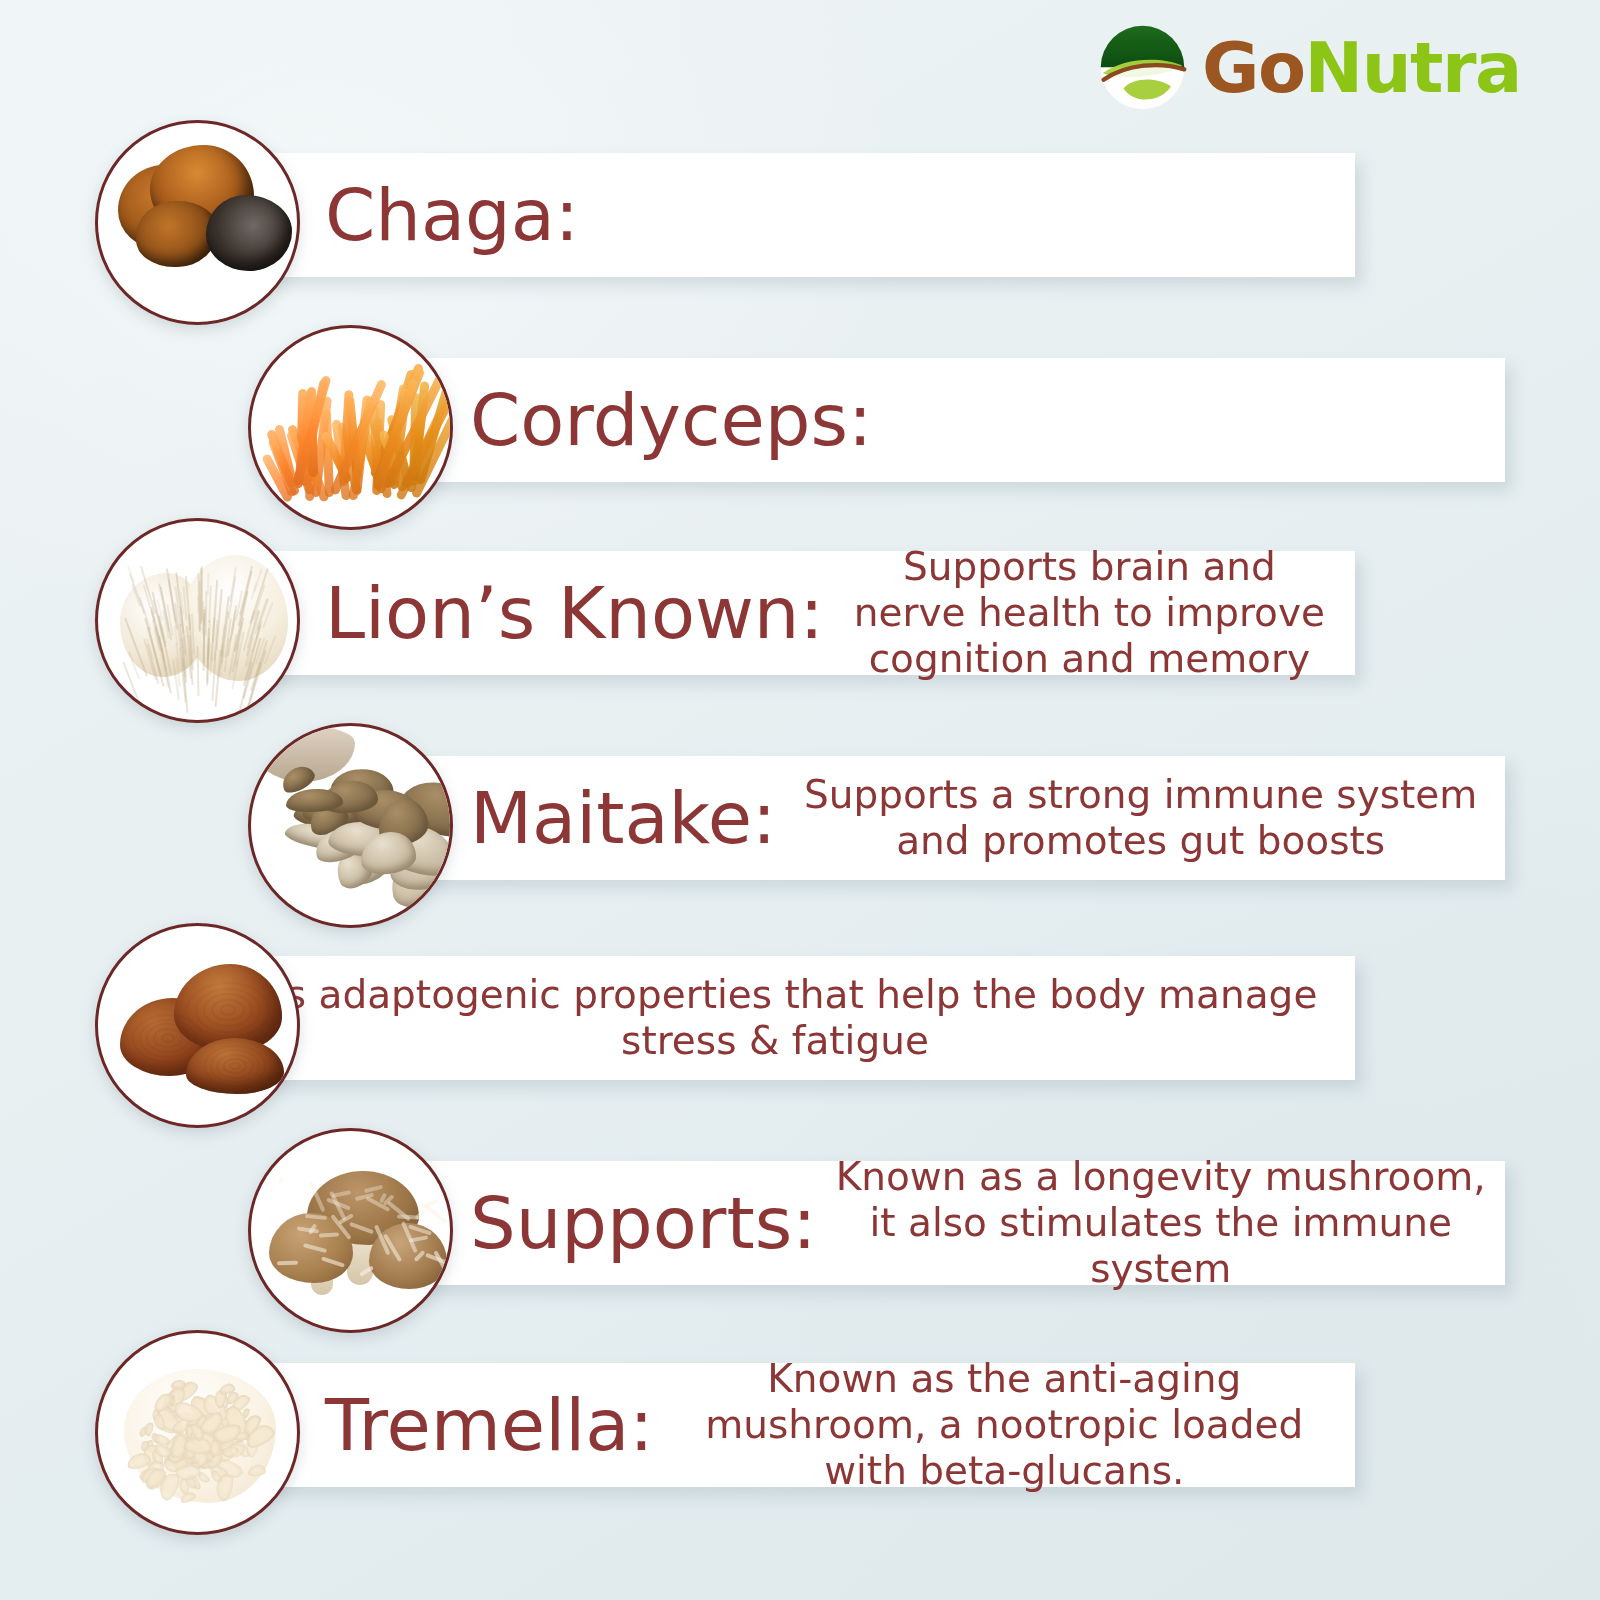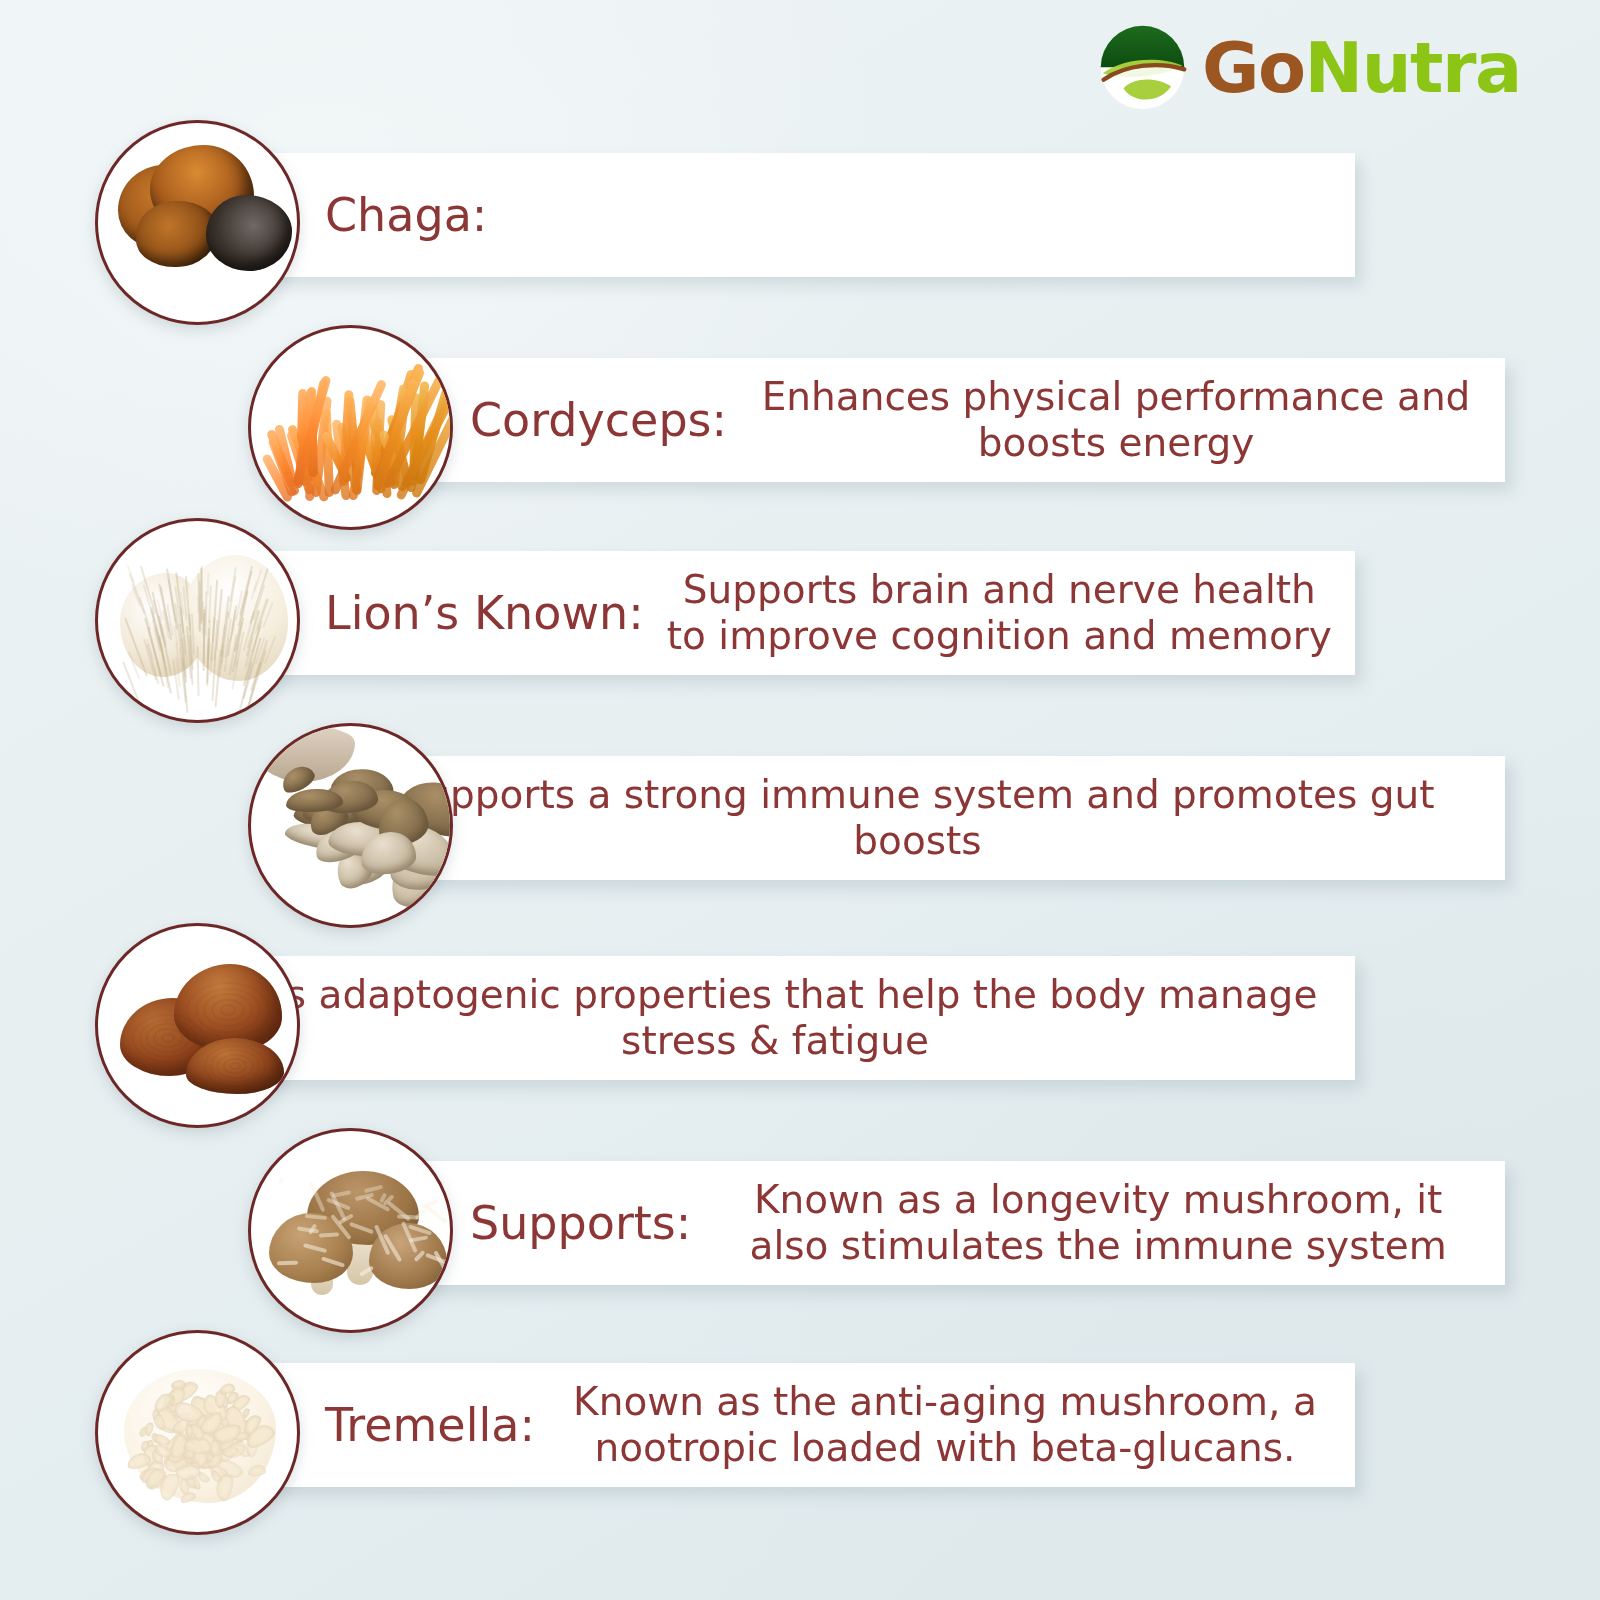--- a/index.html
+++ b/index.html
@@ -29,21 +29,21 @@
     background:#ffffff;
     box-shadow: 7px 9px 14px rgba(120,140,148,0.22);
     display:flex; align-items:center;
   }
   .bar.left  { left:195px; right:245px; }
   .bar.right { left:330px; right:95px; }
 
   .name {
     color:#8d3636; font-weight:400; white-space:nowrap;
     font-family:"DejaVu Sans", sans-serif;
-    font-size:46px; line-height:1;
+    font-size:72px; line-height:1;
     flex:0 0 auto;
   }
   .desc {
     color:#8d3636; text-align:center; flex:1 1 auto;
     font-family:"DejaVu Sans", sans-serif;
     font-size:39px; line-height:1.18; font-weight:400;
     padding:0 18px;
   }
 
   
@@ -153,21 +153,20 @@
           <div class="b c2"></div>
           <div class="b c4"></div>
           <div class="b c3"></div>
       </div>
     </div>
   </div>
 
   <div class="row" style="top:325px;">
     <div class="bar right">
       <div class="name" style="margin-left:140px;">Cordyceps:</div>
-      <div class="desc">Enhances physical performance and boosts energy</div>
     </div>
     <div class="circle" style="left:248px;top:0px;">
       <div class="art cord" id="cordArt">
           <div class="s" style="height: 52px; left: 34px; bottom: 26px; transform: rotate(-28deg); opacity: 0.78; filter: hue-rotate(-7deg);"></div>
           <div class="s" style="height: 114.917px; left: 122.704px; bottom: 46.995px; transform: rotate(17.171deg); opacity: 0.96; filter: hue-rotate(2.6deg);"></div>
           <div class="s" style="height: 60.2658px; left: 57.8638px; bottom: 45.3297px; transform: rotate(-22.0656deg); opacity: 0.94; filter: hue-rotate(-4.4deg);"></div>
           <div class="s" style="height: 94.4503px; left: 50.4218px; bottom: 40.338px; transform: rotate(2.47716deg); opacity: 0.9; filter: hue-rotate(-5.2deg);"></div>
           <div class="s" style="height: 126.743px; left: 144.442px; bottom: 27.9431px; transform: rotate(25.6617deg); opacity: 0.8; filter: hue-rotate(4.9deg);"></div>
           <div class="s" style="height: 104.636px; left: 130.971px; bottom: 39.3757px; transform: rotate(9.78989deg); opacity: 0.89; filter: hue-rotate(3.4deg);"></div>
           <div class="s" style="height: 72.5438px; left: 101.752px; bottom: 33.3245px; transform: rotate(-13.2506deg); opacity: 0.84; filter: hue-rotate(0.3deg);"></div>
@@ -342,20 +341,21 @@
           <div class="fib" style="height: 21.7728px; left: 50.7904px; top: 116.548px; transform: rotate(-16.1776deg); opacity: 0.28;"></div>
           <div class="fib" style="height: 52.5982px; left: 126.225px; top: 90.4293px; transform: rotate(7.19639deg); opacity: 0.55;"></div>
           <div class="fib" style="height: 34.9744px; left: 66.4729px; top: 132.071px; transform: rotate(-11.3183deg); opacity: 0.4;"></div>
           <div class="fib" style="height: 37.9819px; left: 111.359px; top: 63.5198px; transform: rotate(2.59009deg); opacity: 0.42;"></div>
         </div>
     </div>
   </div>
 
   <div class="row" style="top:723px;">
     <div class="bar right">
+      <div class="name" style="margin-left:140px;">Maitake:</div>
       <div class="desc">Supports a strong immune system and promotes gut boosts</div>
     </div>
     <div class="circle" style="left:248px;top:0px;">
       <div class="art mai" id="maiArt">
           <div class="base"></div>
           <div class="f" style="width: 34px; height: 22px; left: 30px; top: 42px; background: radial-gradient(at 40% 28%, rgb(169, 143, 103), rgb(125, 103, 71) 70%); box-shadow: rgba(70, 55, 35, 0.35) -3px -4px 7px inset; transform: rotate(-24deg);"></div>
           <div class="f" style="width: 44.5289px; height: 43.5501px; left: 116.201px; top: 70.8373px; background: radial-gradient(at 40% 28%, rgb(169, 143, 103), rgb(125, 103, 71) 70%); box-shadow: rgba(70, 55, 35, 0.35) -3px -4px 7px inset; transform: rotate(-13.0133deg);"></div>
           <div class="f" style="width: 48.0561px; height: 36.3764px; left: 87.5058px; top: 121.669px; background: radial-gradient(at 40% 28%, rgb(232, 223, 205), rgb(195, 180, 154) 70%); box-shadow: rgba(70, 55, 35, 0.35) -3px -4px 7px inset; transform: rotate(-9.33279deg);"></div>
           <div class="f" style="width: 65.376px; height: 38.2882px; left: 95.1529px; top: 74.6118px; background: radial-gradient(at 40% 28%, rgb(169, 143, 103), rgb(125, 103, 71) 70%); box-shadow: rgba(70, 55, 35, 0.35) -3px -4px 7px inset; transform: rotate(8.74014deg);"></div>
           <div class="f" style="width: 76.9261px; height: 34.7537px; left: 81.0149px; top: 65.3434px; background: radial-gradient(at 40% 28%, rgb(169, 143, 103), rgb(125, 103, 71) 70%); box-shadow: rgba(70, 55, 35, 0.35) -3px -4px 7px inset; transform: rotate(20.7925deg);"></div>

